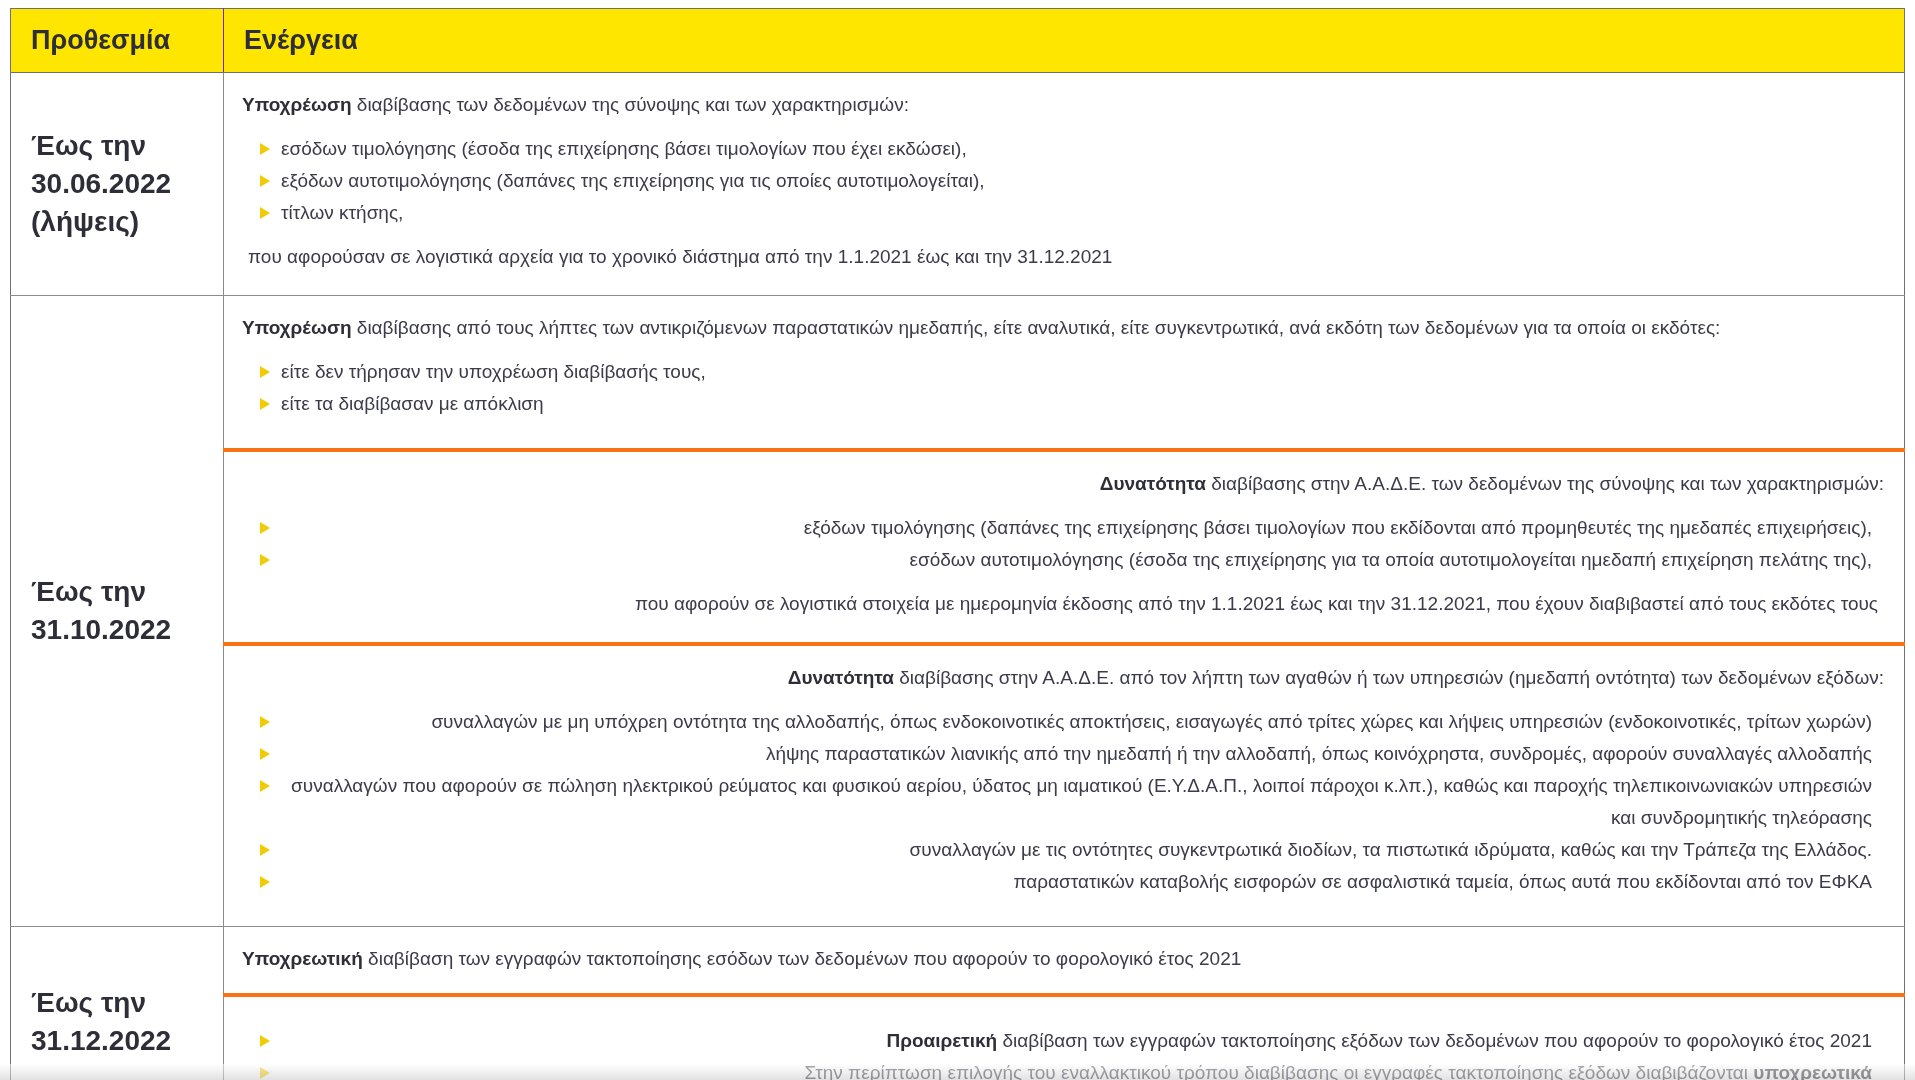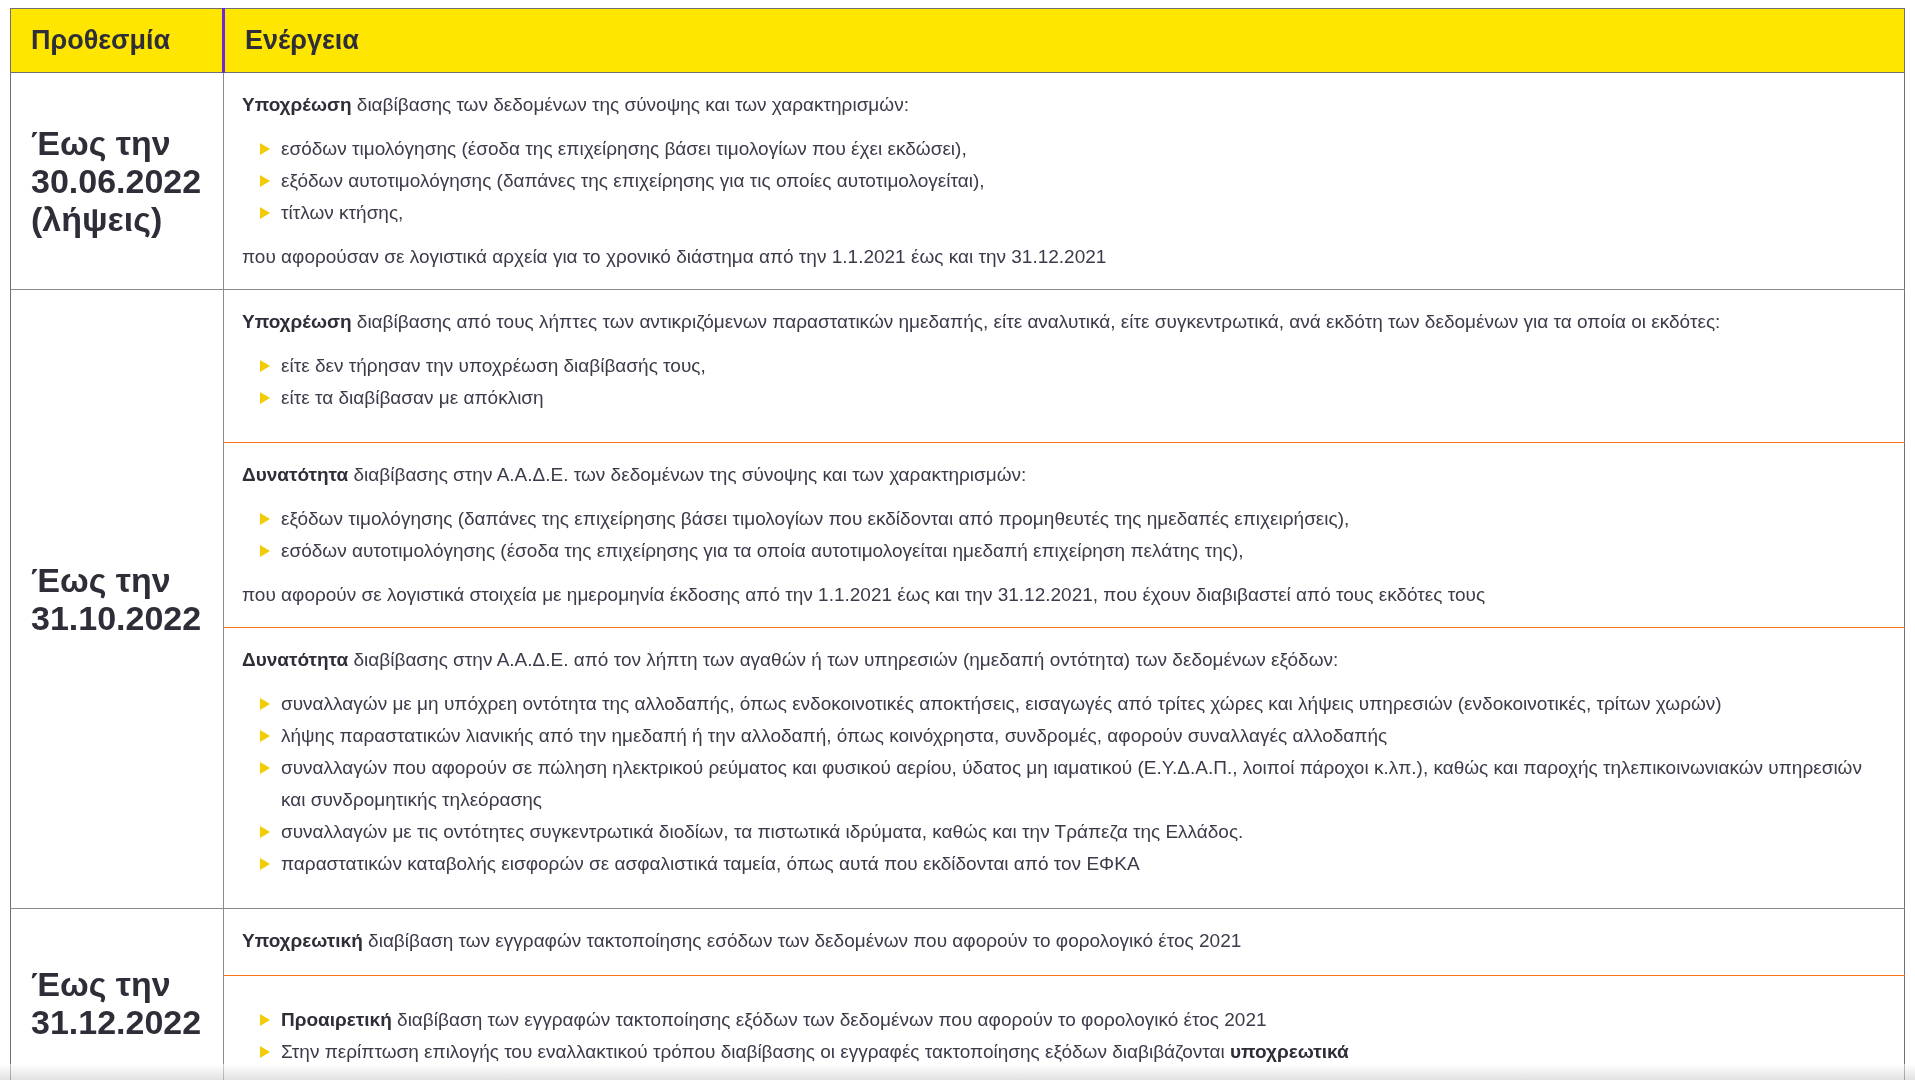--- a/index.html
+++ b/index.html
@@ -24,43 +24,43 @@
   th{
     background:#FFE600;
     color:#2e2e38;
     text-align:left;
     font-size:27px;
     font-weight:bold;
     padding:16px 20px;
     vertical-align:middle;
     border-bottom:1px solid #6f6f75;
   }
-  th.col-deadline{border-right:3px solid #6d28d9;}
+  th.col-deadline{border-right:1px solid #6d28d9;}
 
   td{vertical-align:middle;}
 
   td.deadline{
-    font-size:34px;
+    font-size:28px;
     font-weight:bold;
     color:#2e2e38;
     padding:10px 6px 10px 20px;
     line-height:38px;
     border-right:1px solid #8a8a8f;
     vertical-align:middle;
   }
   td.action{
     font-size:19px;
     line-height:32px;
     padding:16px 20px 16px 18px;
   }
   tr.row-start > td{border-top:1px solid #8a8a8f;}
-  tr.sub > td{border-top:1px solid #f97316;}
+  tr.sub > td{border-top:4px solid #f97316;text-align:right;}
 
   .lead{margin:0 0 2px 0;}
-  .footer-line{margin:0;}
+  .footer-line{margin:6px;}
   .b{font-weight:bold;color:#2e2e38;}
 
   ul.bullets{list-style:none;margin:12px;padding:0;}
   li.bullet{display:flex;align-items:flex-start;}
   .arrow{
     flex:0 0 auto;
     width:0;height:0;
     margin:10px 11px 0 6px;
     border-left:10px solid #f2cb05;
     border-top:6px solid transparent;

